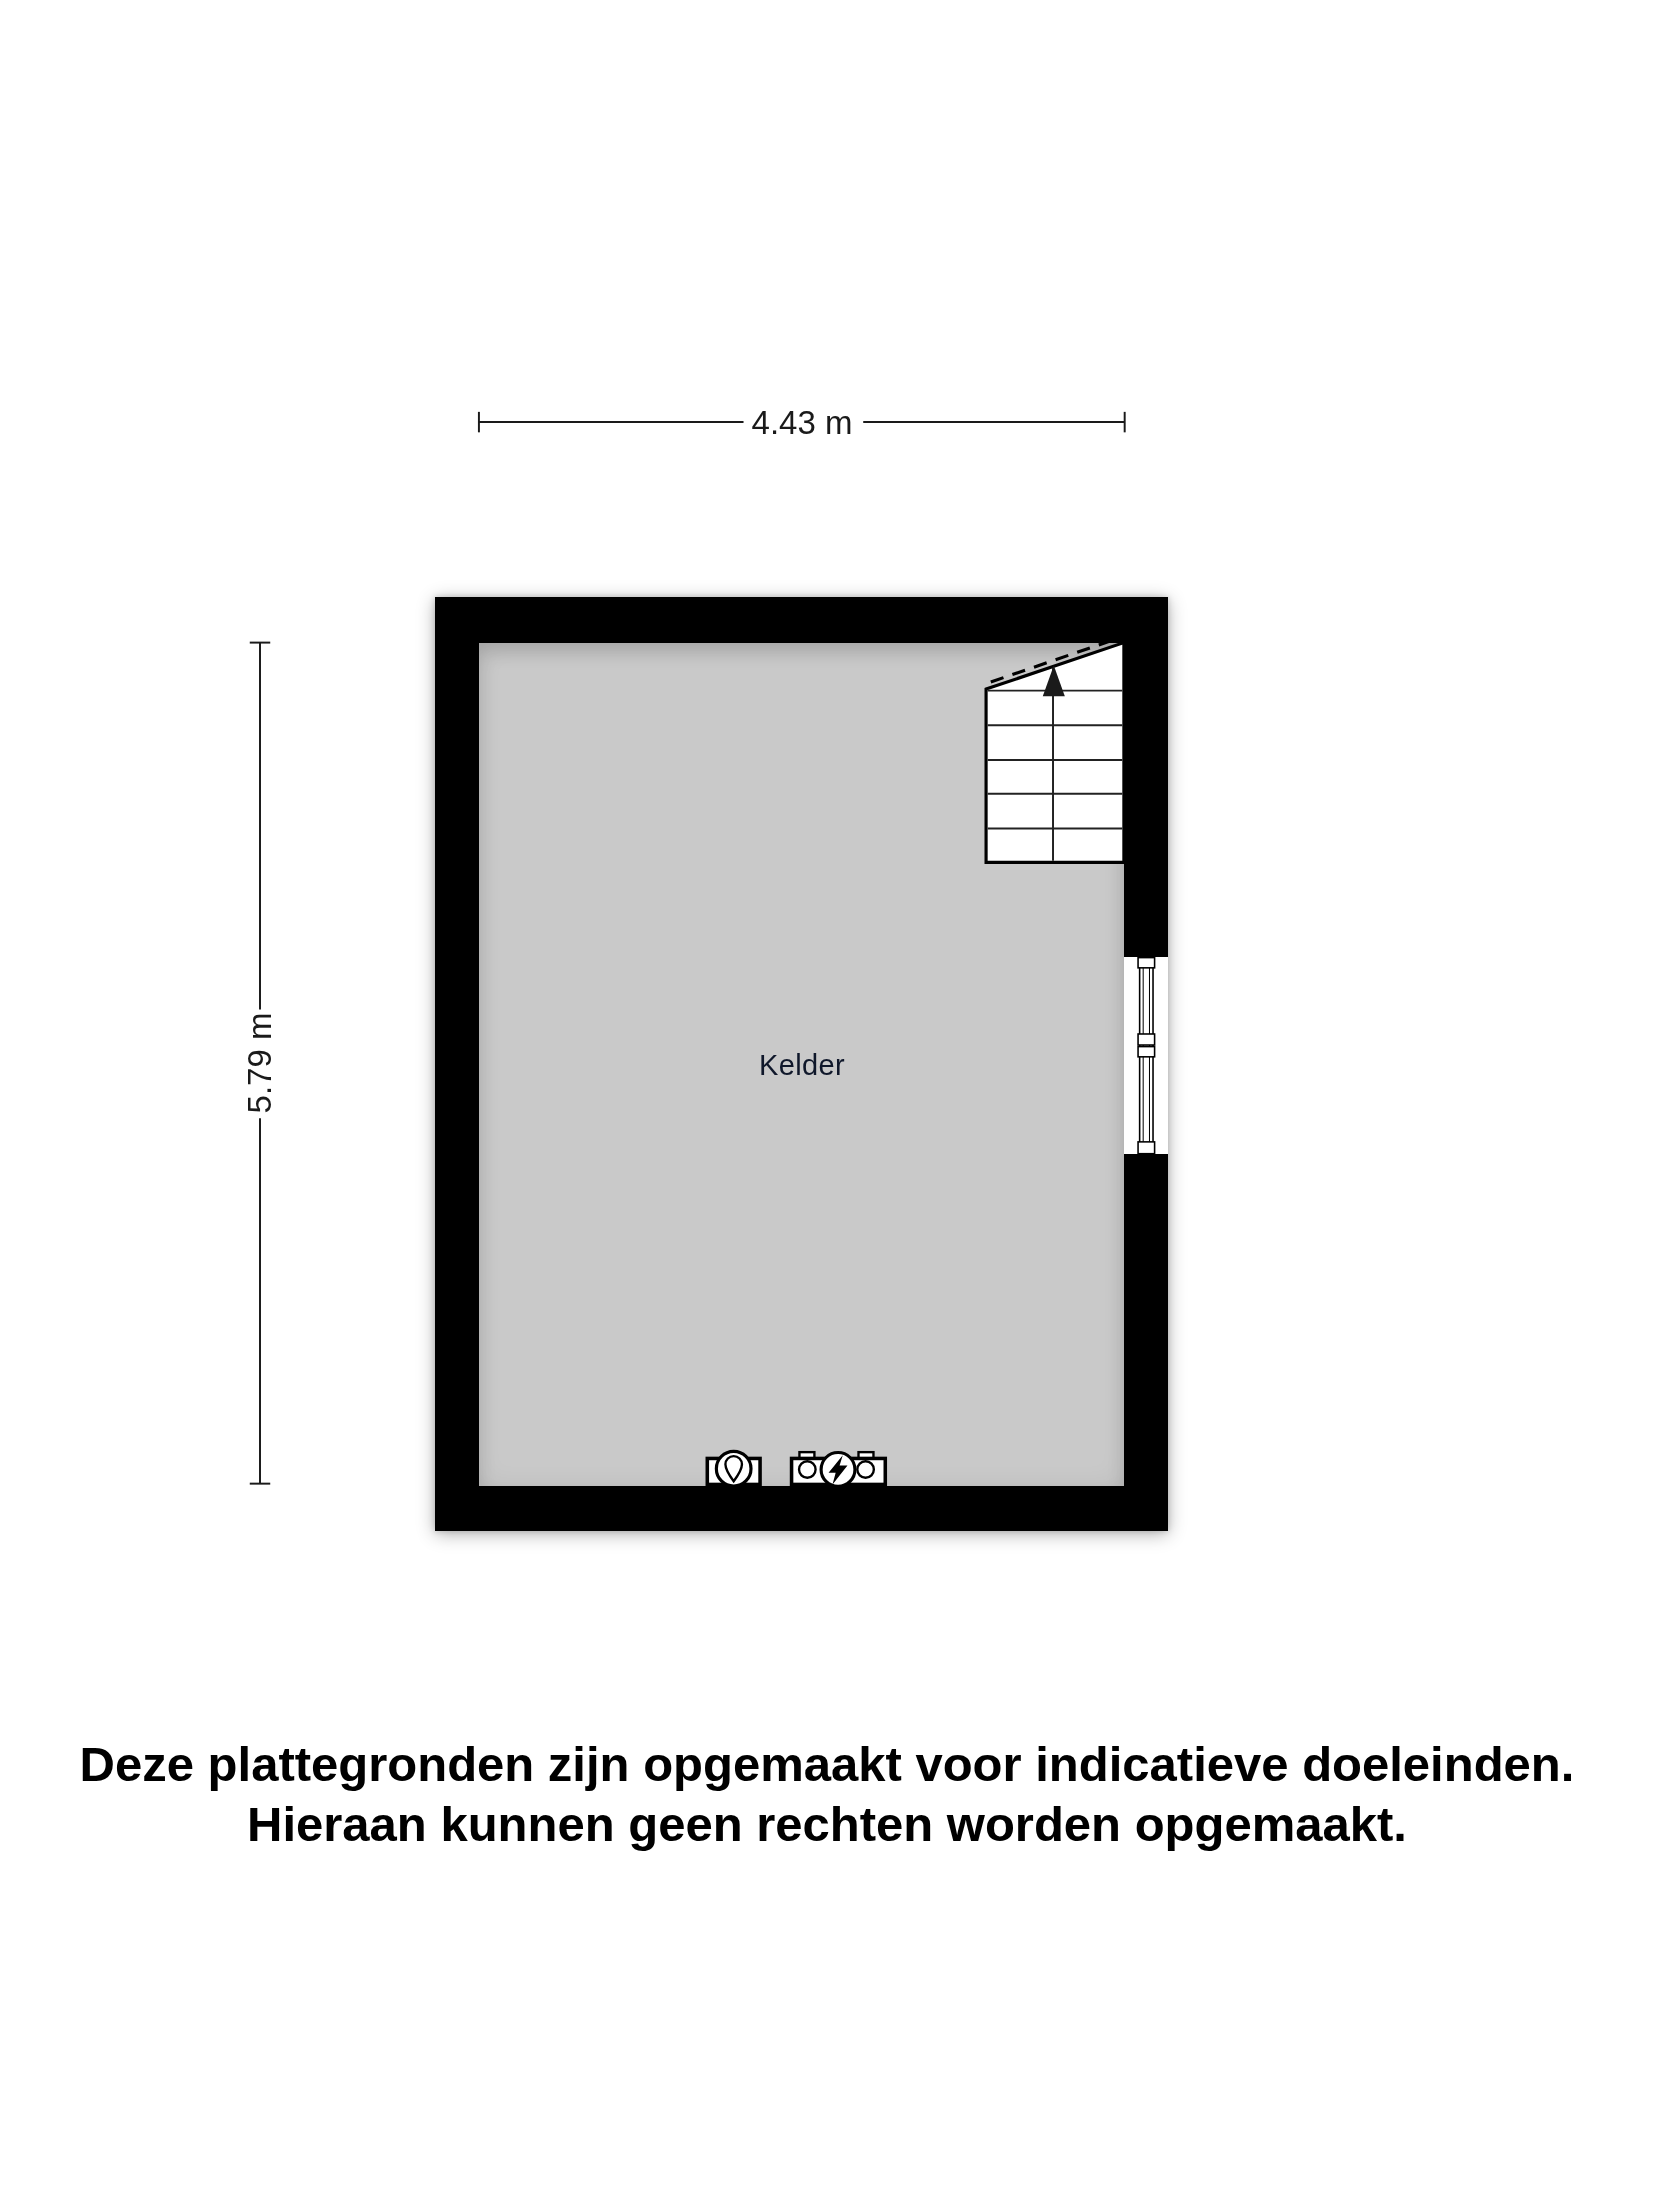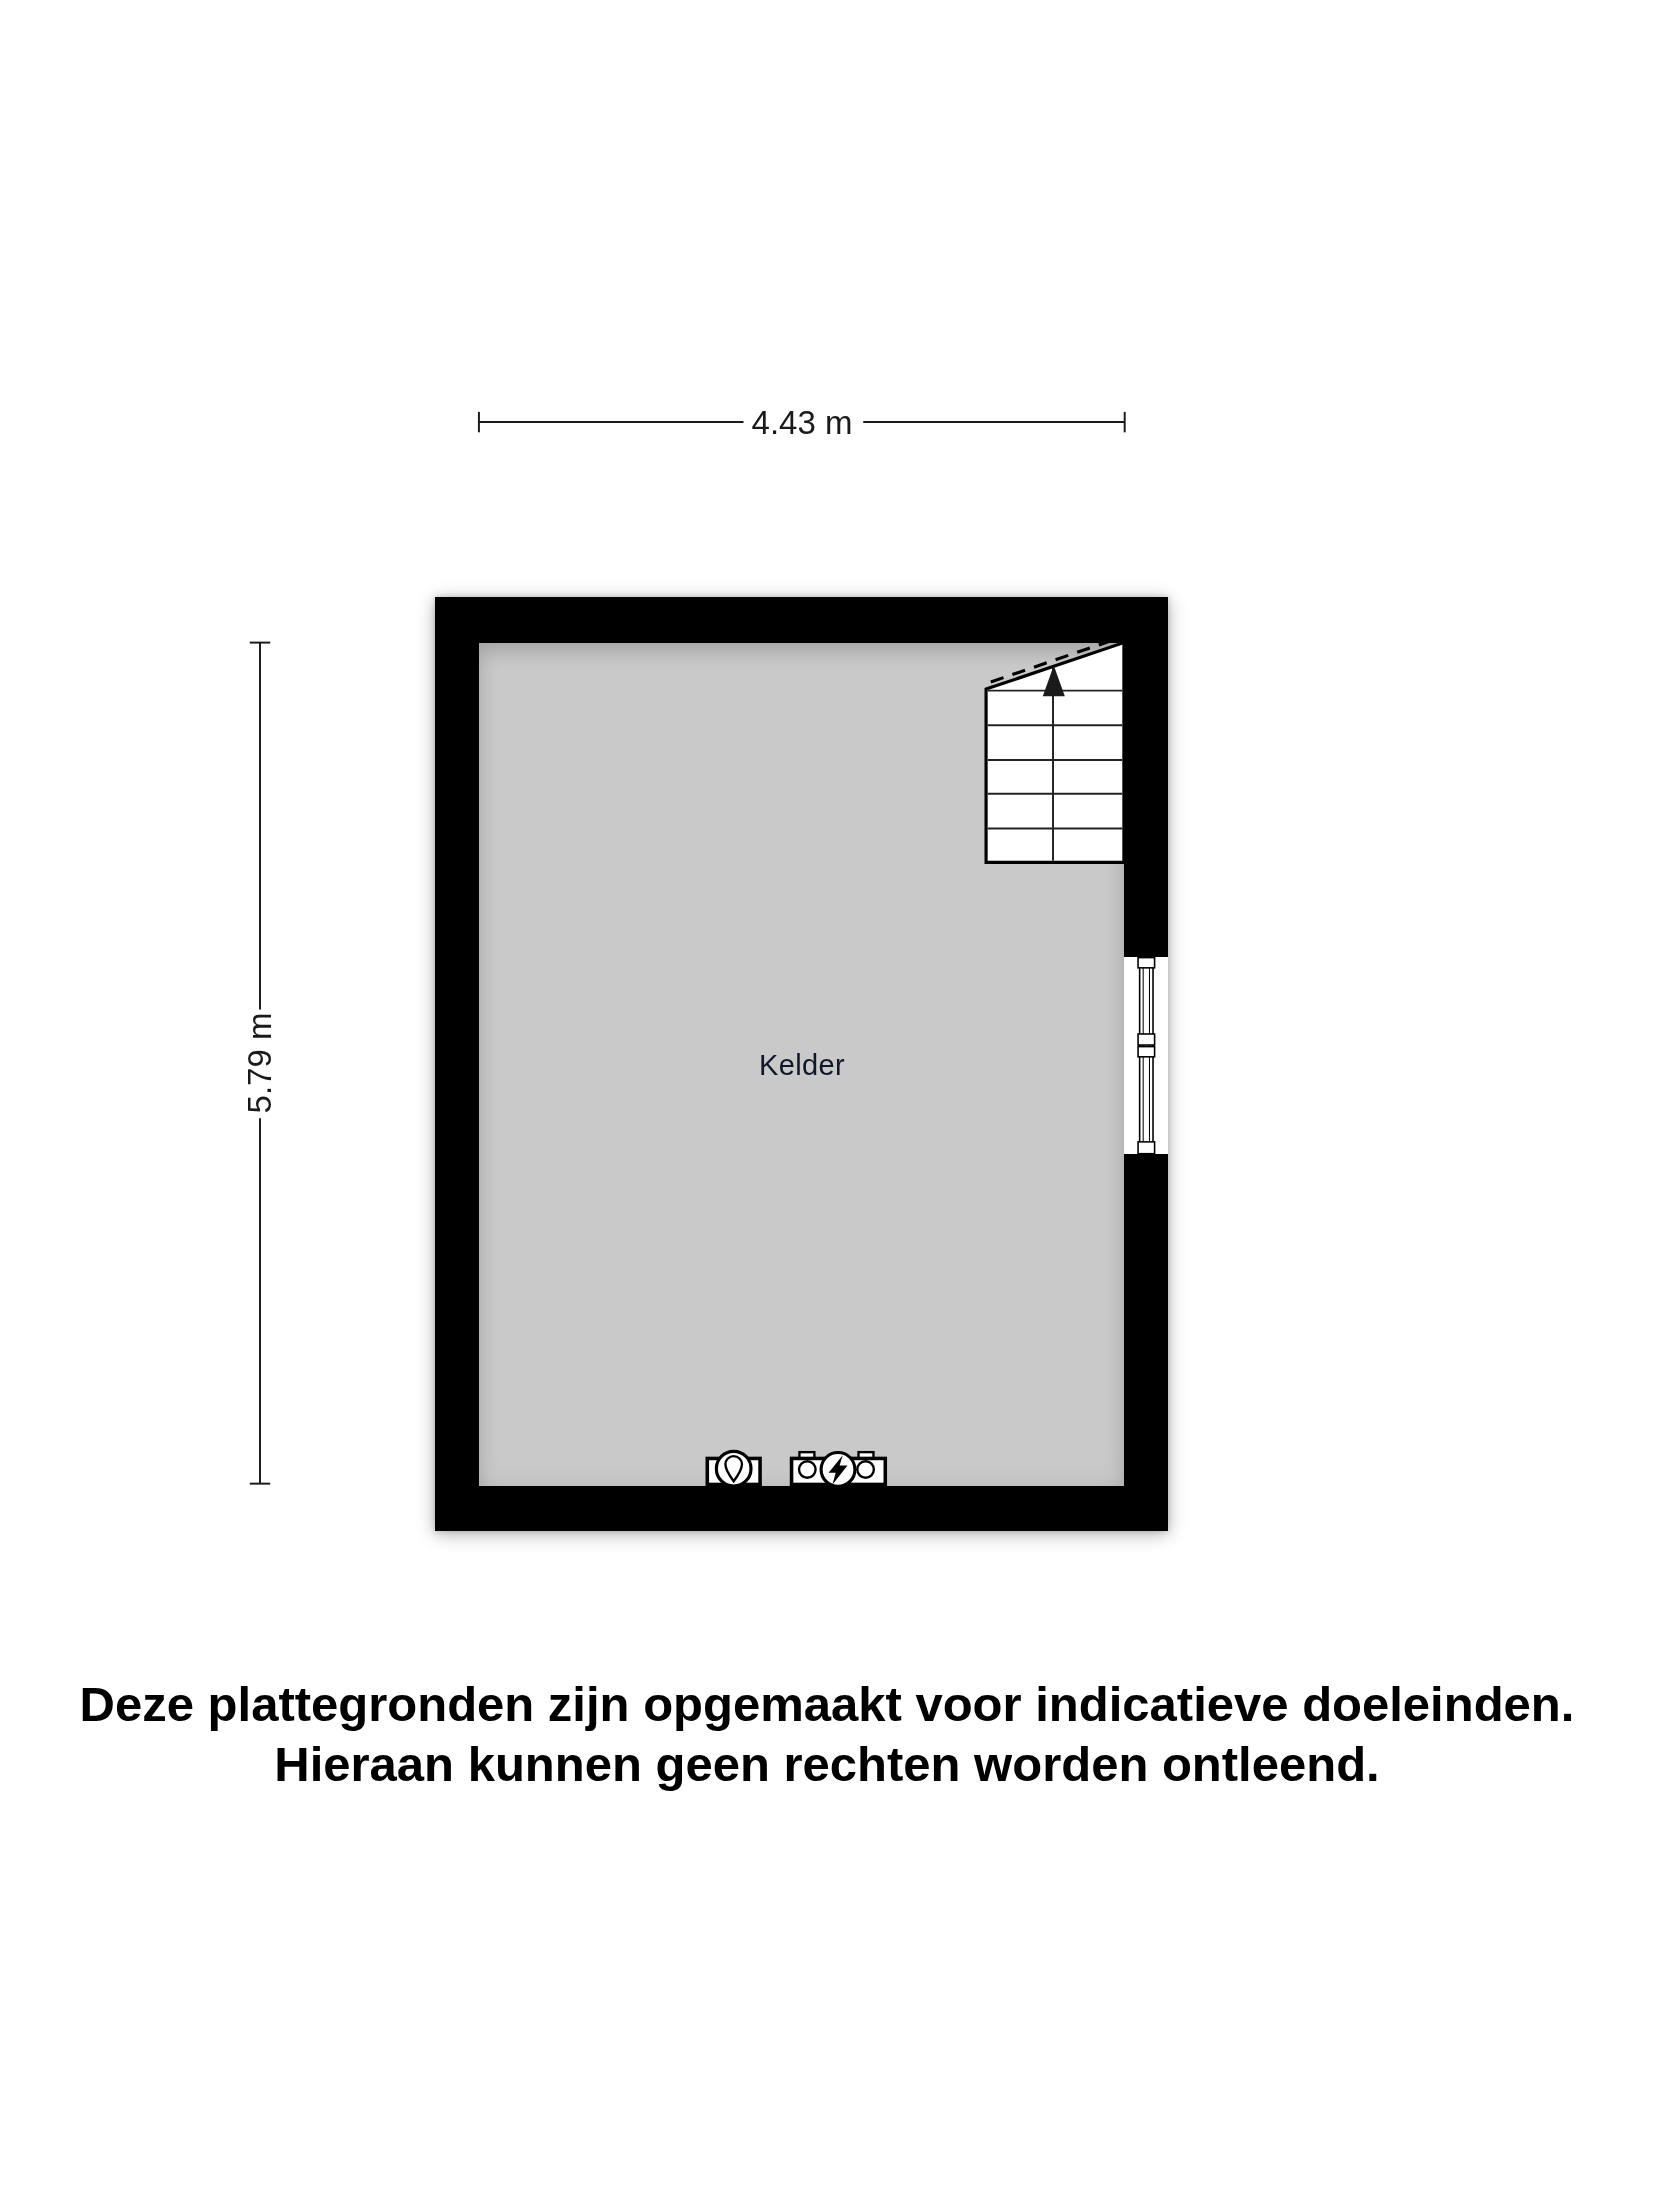--- a/index.html
+++ b/index.html
@@ -36,21 +36,21 @@
   
   .label{position:absolute;color:var(--line);white-space:nowrap;}
   .dim-label{font-size:33px;}
   .dim-label-top{left:802px;top:423px;transform:translate(-50%,-50%);}
   .dim-label-left{left:260px;top:1063px;transform:translate(-50%,-50%) rotate(-90deg);}
   .room-label{
     left:802px;top:1065px;transform:translate(-50%,-50%);
     font-size:29px;color:#0f172a;letter-spacing:0.4px;
   }
   .disclaimer{
-    position:absolute;left:0;top:1674px;width:1654px;
+    position:absolute;left:0;top:1734px;width:1654px;
     text-align:center;font-weight:bold;font-size:49px;line-height:60px;color:#000;
   }
 </style>
 </head>
 <body>
 
 <div class="canvas">
 
   <div class="room">
     <div class="floor"></div>
@@ -114,17 +114,17 @@
       <polygon points="1070,1848 1052,1870 1061,1870 1057,1885 1076,1861 1066,1861" fill="#000000"></polygon>
     </g>
   </svg>
 
   <div class="label dim-label dim-label-top">4.43 m</div>
   <div class="label dim-label dim-label-left">5.79 m</div>
   <div class="label room-label">Kelder</div>
 
   <div class="disclaimer">
     <div>Deze plattegronden zijn opgemaakt voor indicatieve doeleinden.</div>
-    <div>Hieraan kunnen geen rechten worden ontleend.</div>
+    <div>Hieraan kunnen geen rechten worden opgemaakt.</div>
   </div>
 
 </div>
 
 
 </body></html>

